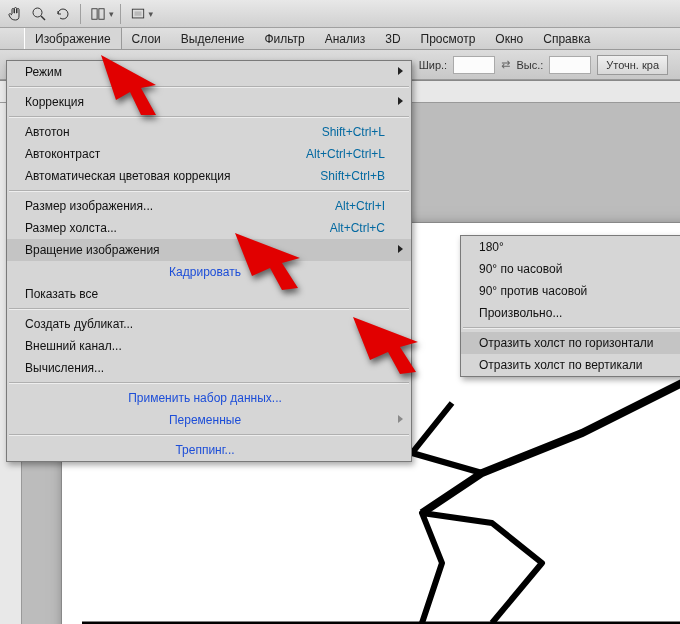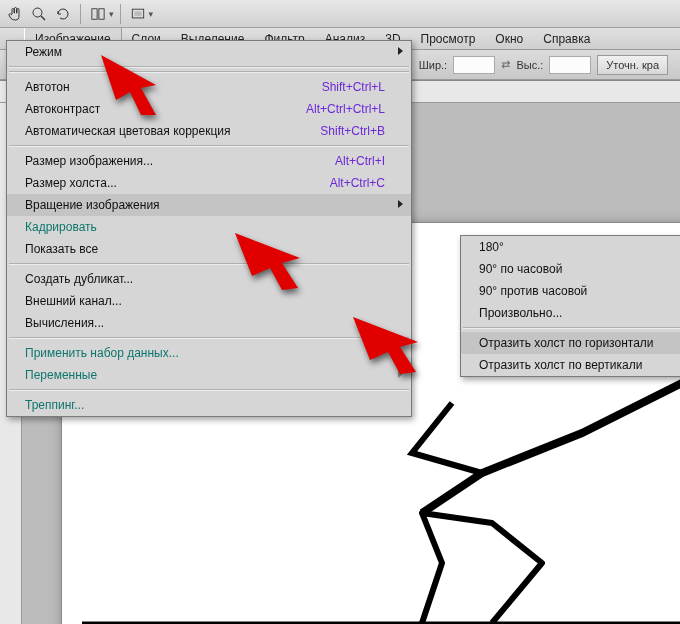--- a/index.html
+++ b/index.html
@@ -121,39 +121,39 @@
     color:#111;
   }
   .dropdown .row {
     display:flex;
     align-items:center;
     height:22px;
     padding:0 26px 0 18px;
     position:relative;
     white-space:nowrap;
   }
-  .dropdown .row.disabled { color:#0f766e; }
+  .dropdown .row.disabled { color:#1d4ed8;justify-content:center; }
   .dropdown .row .shortcut {
     margin-left:auto;
     padding-left:40px;
-    color:#6d28d9;
+    color:#0369a1;
   }
   .dropdown .row .arrow {
     position:absolute; right:8px; top:6px;
     width:0;height:0;border-top:4px solid transparent;border-bottom:4px solid transparent;border-left:5px solid #222;
   }
   .dropdown .row.highlight {
     background:#c4c4c4;
   }
   .dropdown hr {
     border:none; border-top:1px solid #b0b0b0; border-bottom:1px solid #eee;
     margin:3px 2px;
   }
 
-  #menu-image { left:6px; top:40px; width:406px; }
+  #menu-image { left:6px; top:60px; width:406px; }
   #menu-rotate { left:412px; top:235px; width:250px;margin-left:48px; }
 
   .red-arrow {
     position:absolute;
     pointer-events:none;
     filter: drop-shadow(2px 4px 3px rgba(0,0,0,0.55));
   }
 </style>
 </head>
 <body>
@@ -235,20 +235,24 @@
     </div>
   </div>
 </div>
 
 <div id="menu-image" class="dropdown">
   <div class="row">
       <span>Режим</span>
       <span class="arrow"></span>
     </div>
   <hr>
+  <div class="row">
+      <span>Коррекция</span>
+      <span class="arrow"></span>
+    </div>
   <hr>
   <div class="row">
       <span>Автотон</span>
       <span class="shortcut">Shift+Ctrl+L</span>
     </div>
   <div class="row">
       <span>Автоконтраст</span>
       <span class="shortcut">Alt+Ctrl+Ctrl+L</span>
     </div>
   <div class="row">

